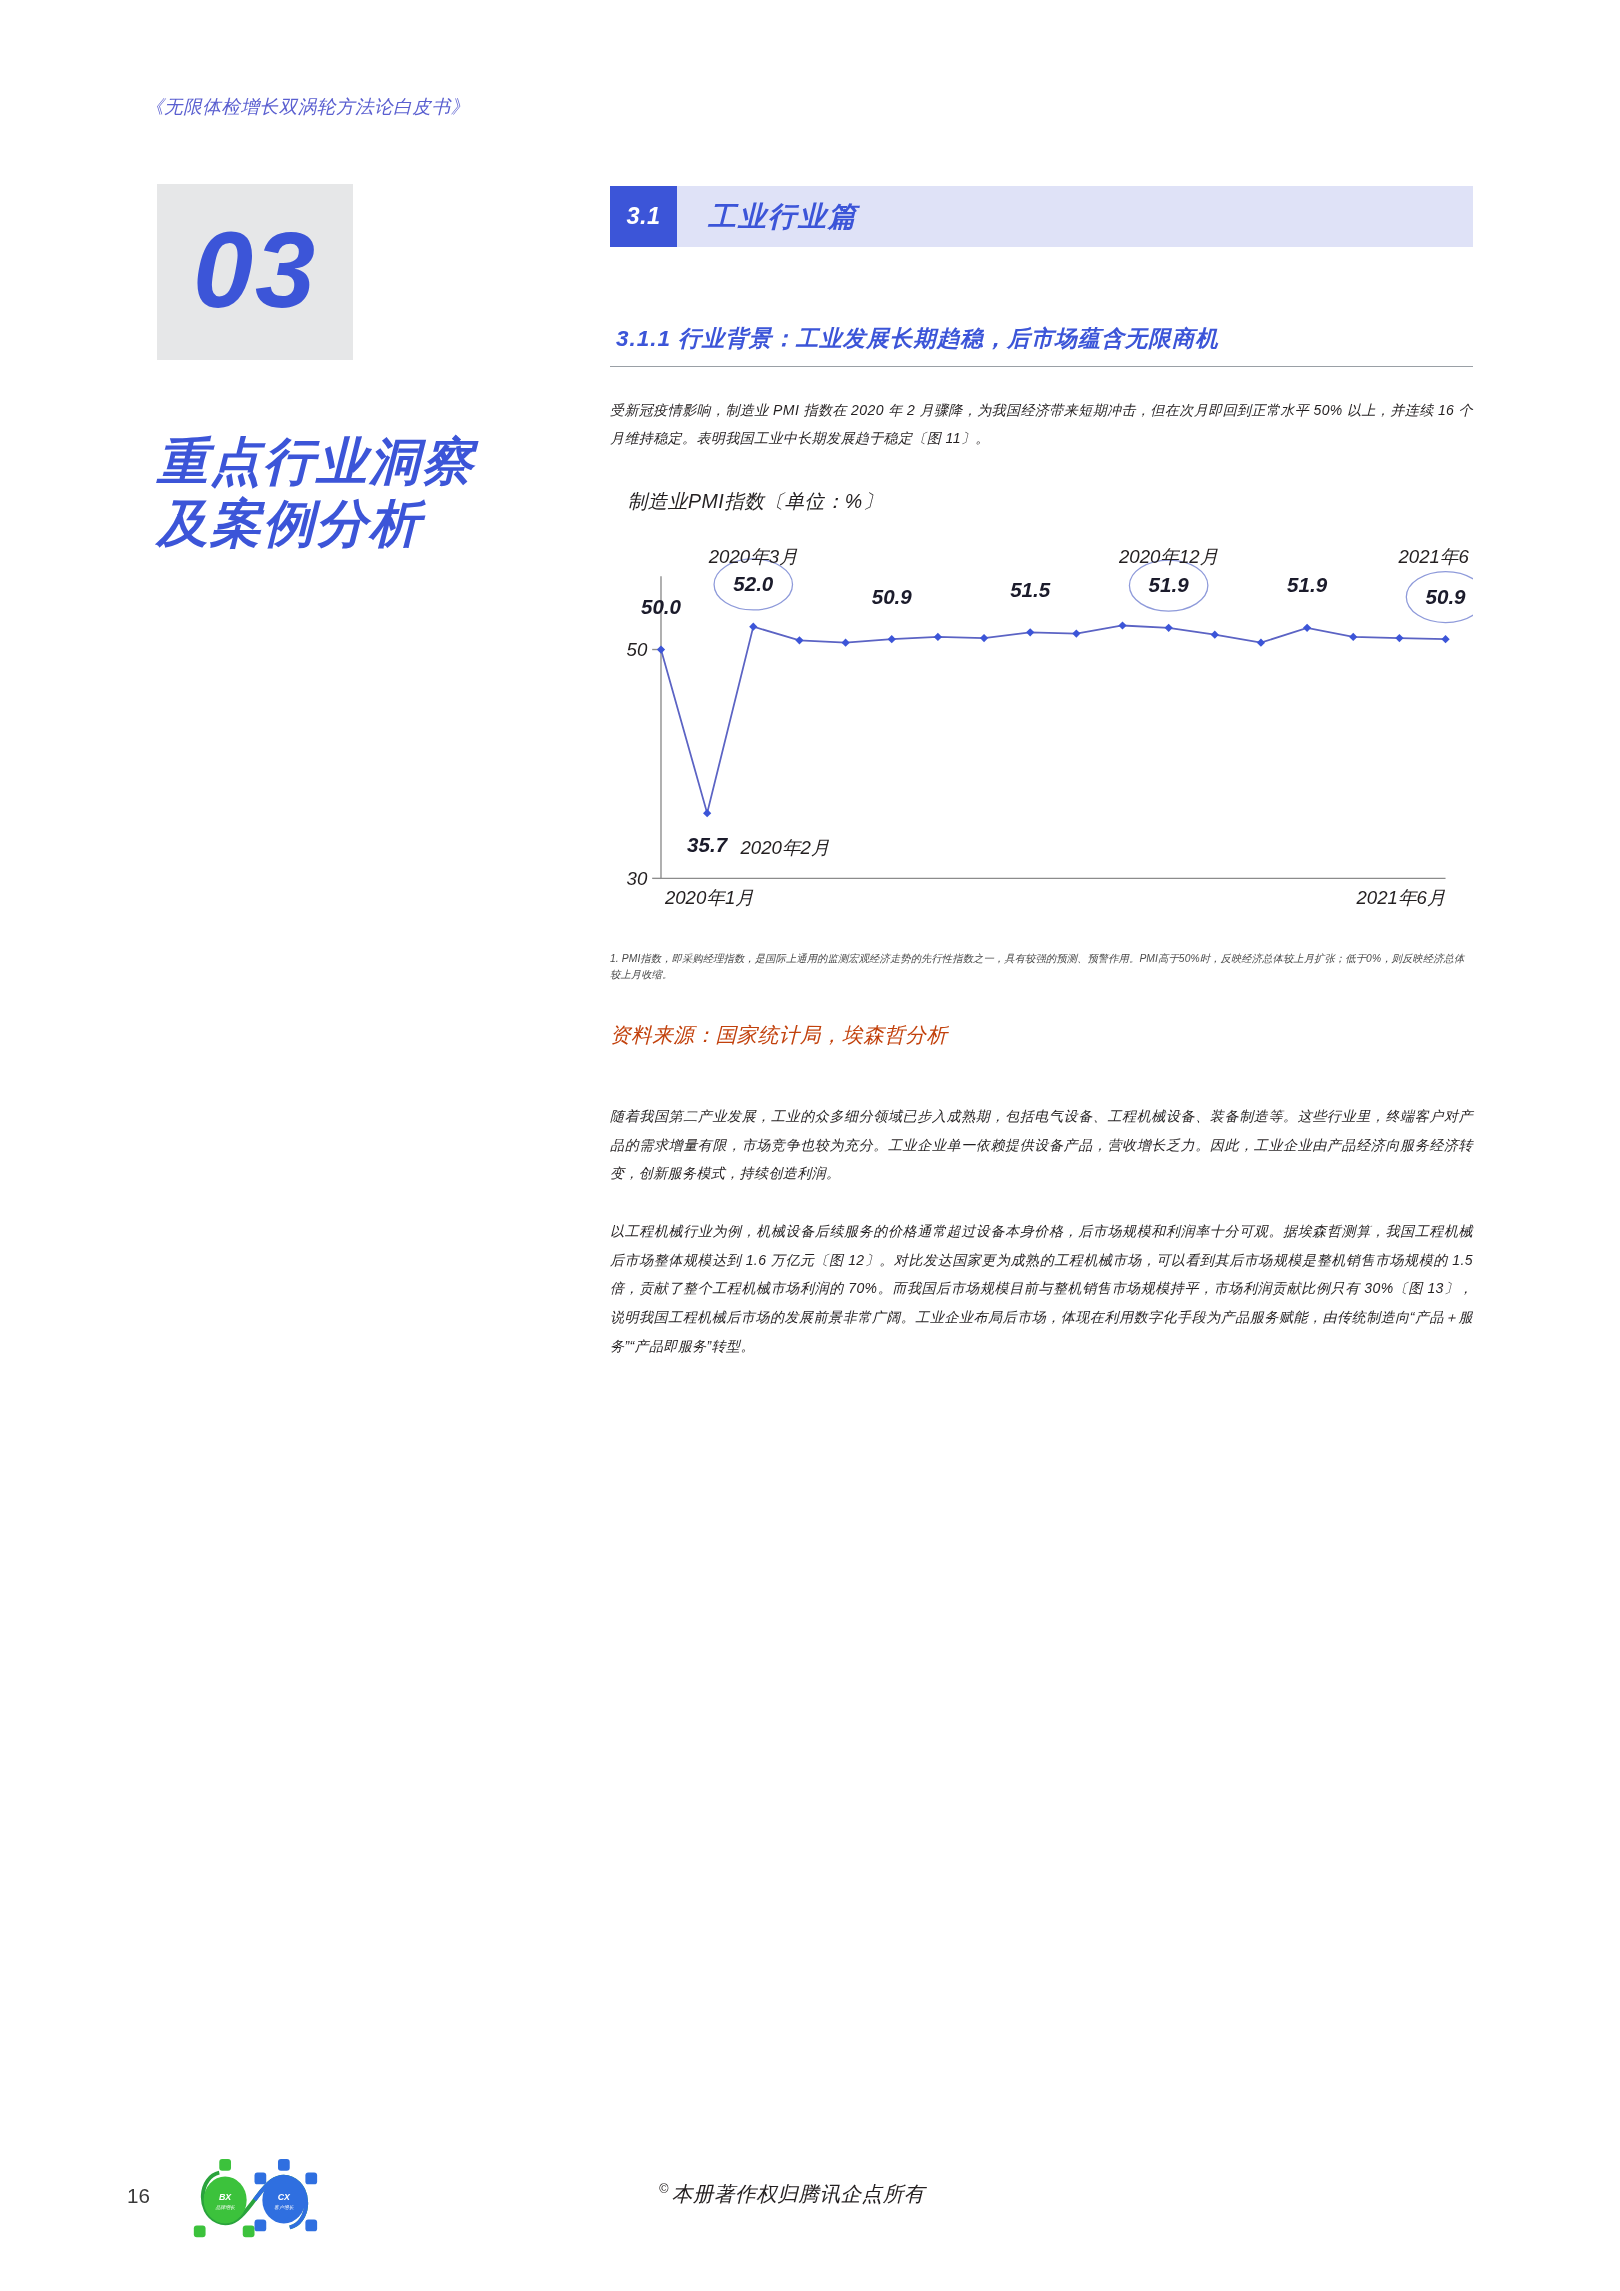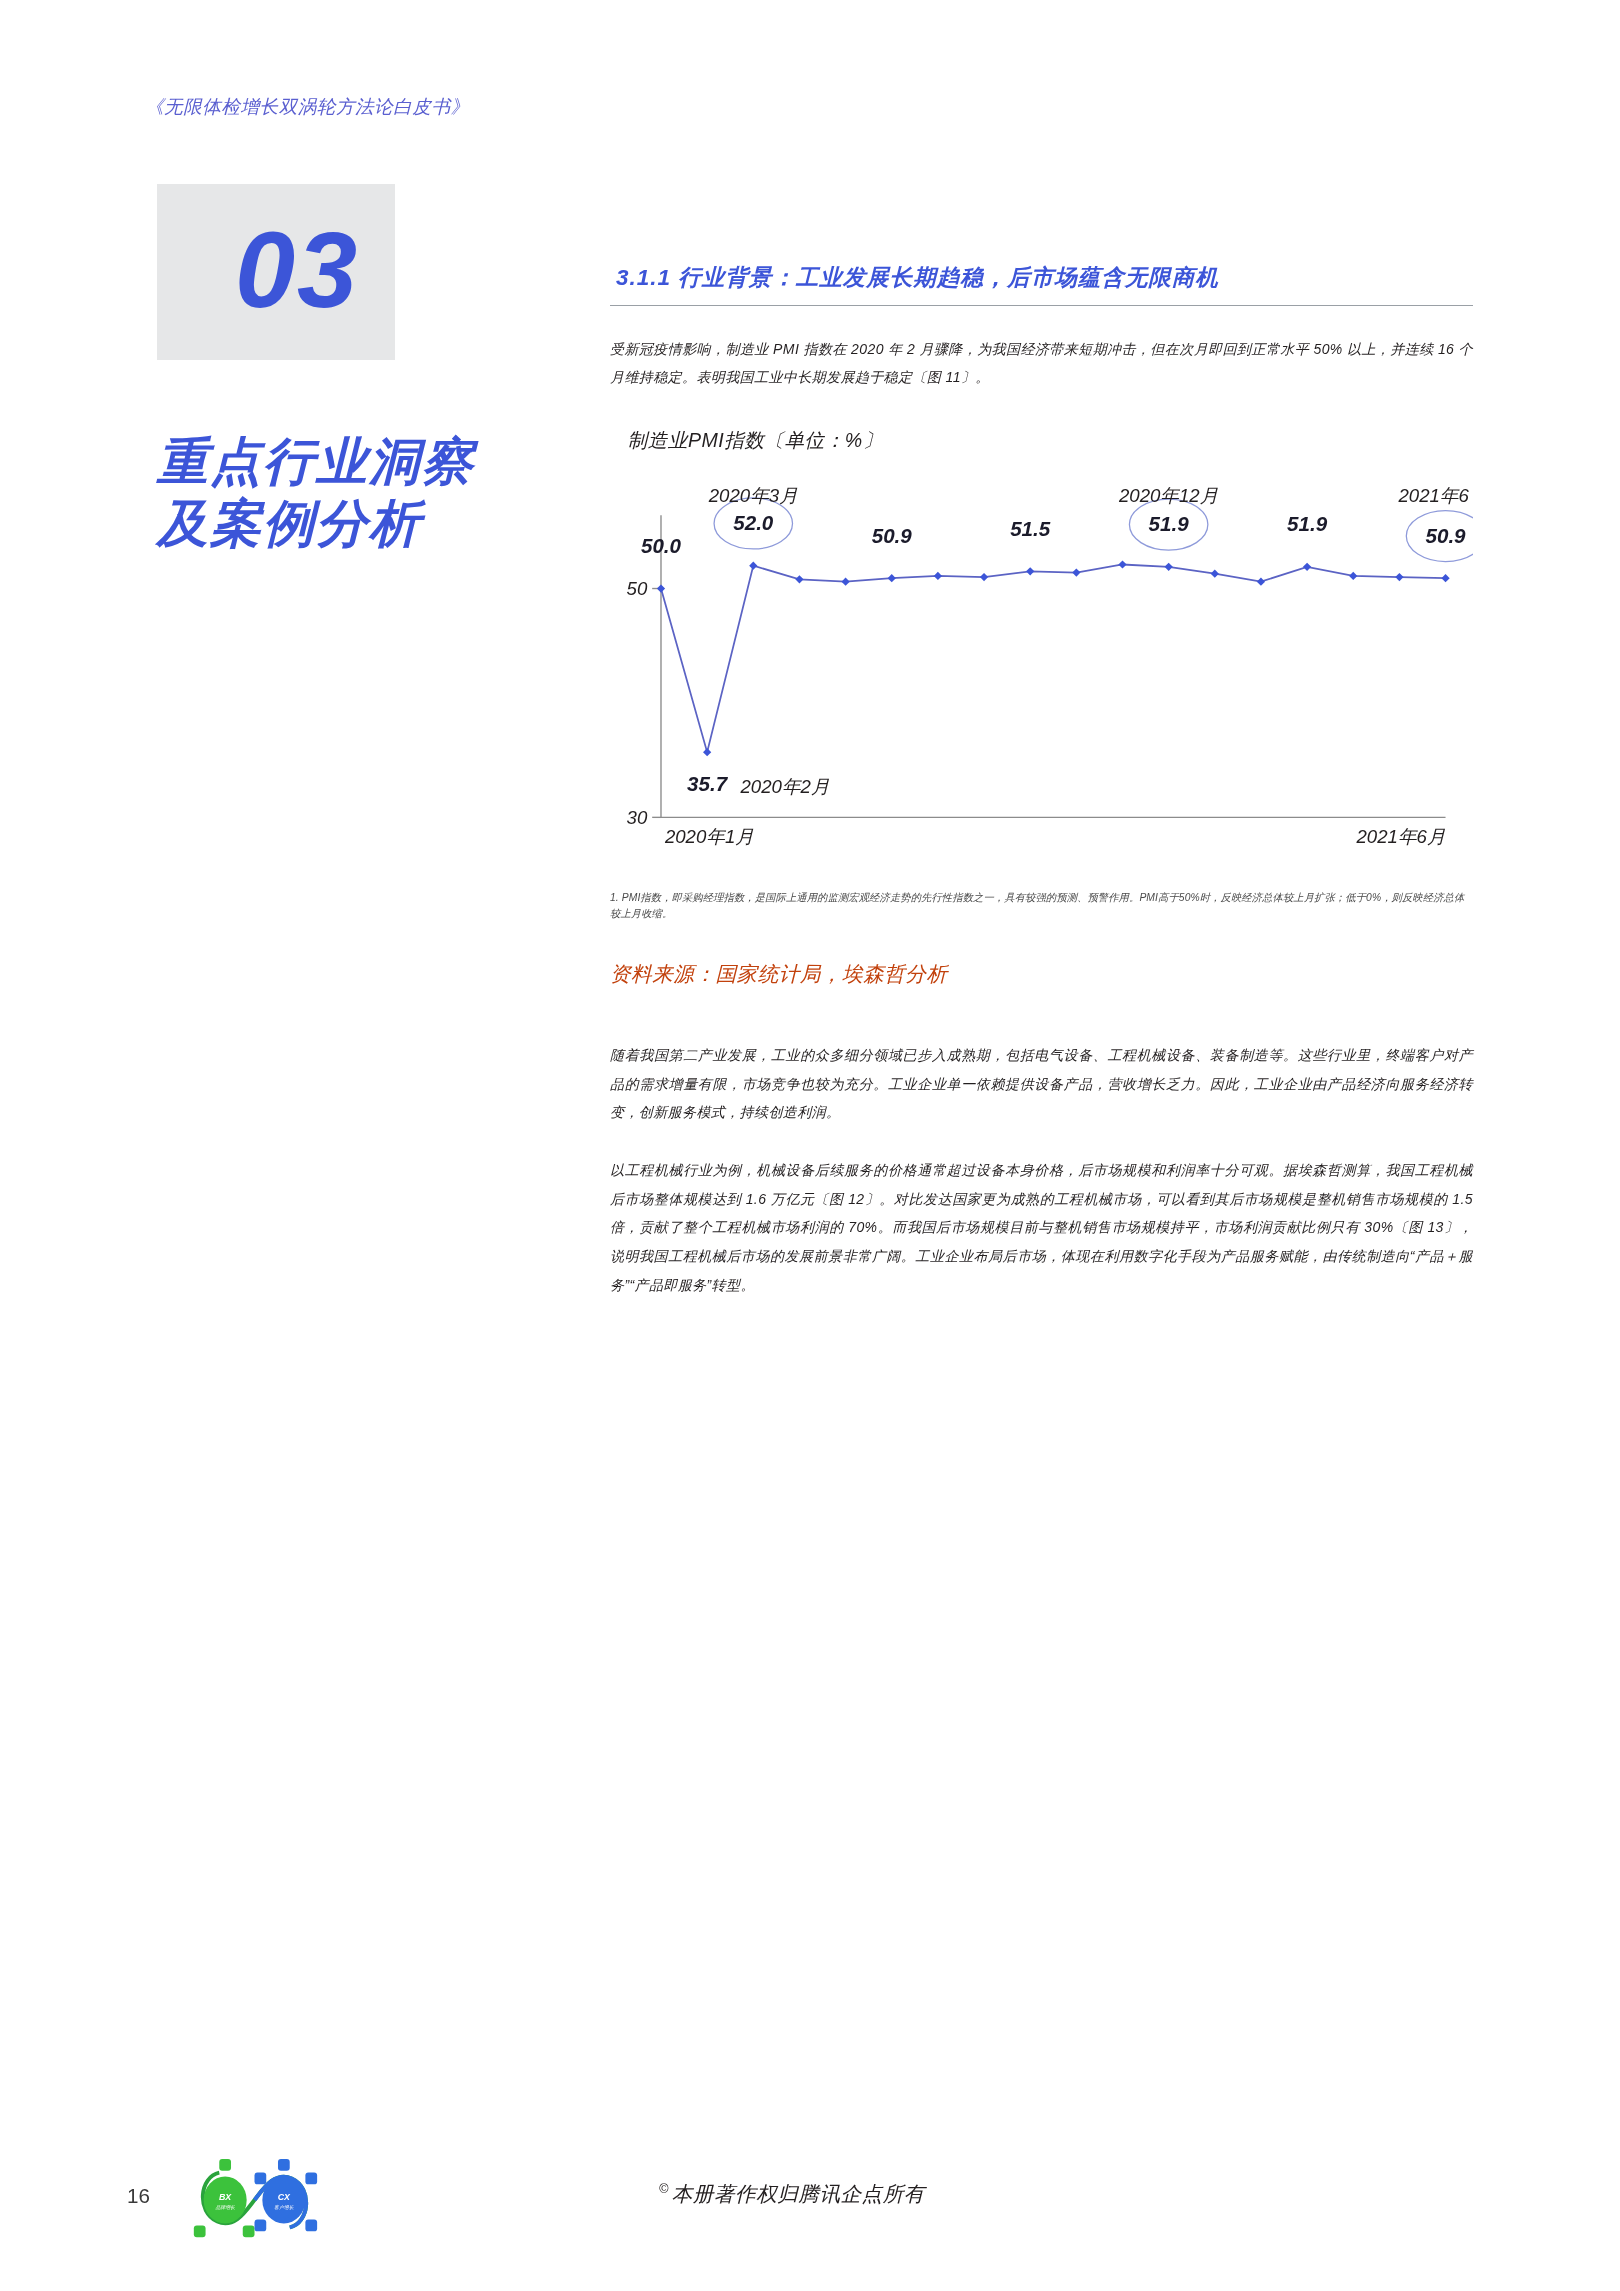--- a/index.html
+++ b/index.html
@@ -39,21 +39,20 @@
     top: 184px;
     width: 382px;
   }
   .chapter-number-box {
     width: 196px;
     height: 176px;
     background: #e6e7e8;
     display: flex;
     align-items: center;
     justify-content: center;
-    padding-left: 42px;
   }
   .chapter-number {
     font-size: 108px;
     font-weight: 700;
     font-style: italic;
     color: #3c55d8;
     letter-spacing: 2px;
     line-height: 1;
     transform: translateY(-2px);
   }
@@ -230,20 +229,24 @@
       <span class="chapter-number">03</span>
     </div>
     <div class="chapter-title">
       <span class="line">重点行业洞察</span>
       <span class="line">及案例分析</span>
     </div>
   </div>
 
   <div class="content">
 
+    <div class="section-bar">
+      <div class="num">3.1</div>
+      <div class="label">工业行业篇</div>
+    </div>
 
     <div class="subsection">3.1.1 行业背景：工业发展长期趋稳，后市场蕴含无限商机</div>
     <div class="sub-rule"></div>
 
     <p class="body">受新冠疫情影响，制造业 PMI 指数在 2020 年 2 月骤降，为我国经济带来短期冲击，但在次月即回到正常水平 50% 以上，并连续 16 个月维持稳定。表明我国工业中长期发展趋于稳定〔图 11〕。</p>
 
 
     <div class="chart-wrap">
       <div class="chart-axis-title">制造业PMI指数〔单位：%〕</div>
       <svg class="chart-svg" id="chart-svg" width="863" height="461" viewBox="0 0 880 470">

